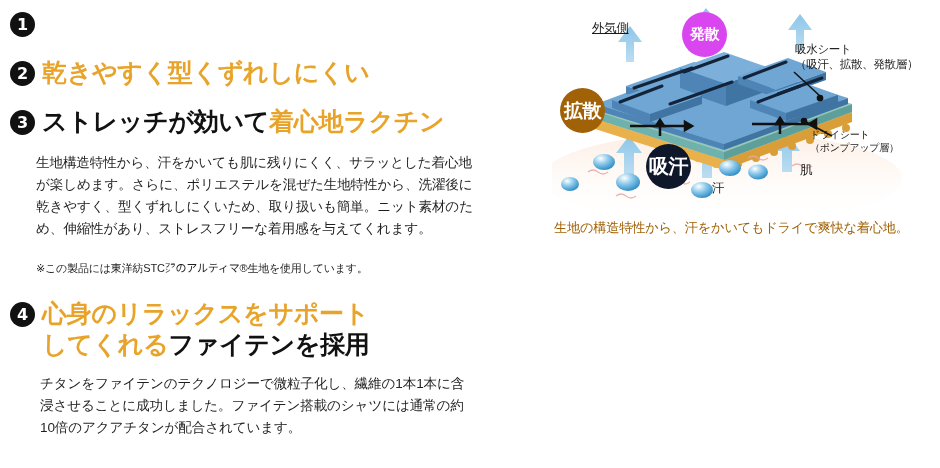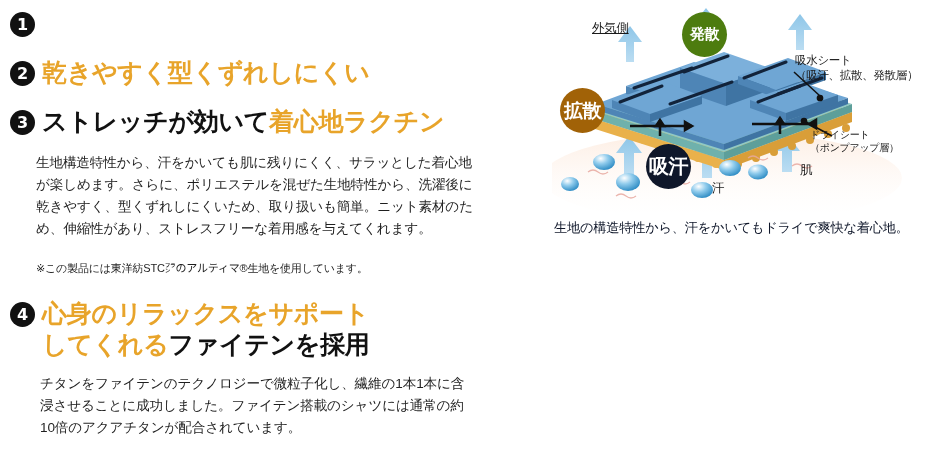--- a/index.html
+++ b/index.html
@@ -110,40 +110,40 @@
     position: absolute;
     left: 0; top: 0;
   }
   .diagram-caption {
     position: absolute;
     left: 2px;
     top: 218px;
     width: 386px;
     font-size: 13.2px;
     line-height: 1.5;
-    color: #0f172a;
+    color: #a16207;
     letter-spacing: -0.2px;
     white-space: nowrap;
   }
 
   
   .circle-badge {
     position: absolute;
     border-radius: 50%;
     display: flex;
     align-items: center;
     justify-content: center;
     color: #ffffff;
     font-weight: bold;
     letter-spacing: -0.5px;
   }
   .badge-hassan {
     left: 130px; top: 12px;
     width: 45px; height: 45px;
-    background: #4d7c0f;
+    background: #d946ef;
     font-size: 15px;
   }
   .badge-kakusan {
     left: 8px; top: 88px;
     width: 45px; height: 45px;
     background: #a16207;
     font-size: 19px;
   }
   .badge-kyukan {
     left: 94px; top: 144px;
@@ -154,21 +154,21 @@
 
   .diag-label {
     position: absolute;
     font-size: 12.5px;
     color: #1a1a1a;
     letter-spacing: -0.3px;
     white-space: nowrap;
     line-height: 1.32;
   }
   .lbl-gaikigawa { left: 40px;  top: 20px; text-decoration: underline; }
-  .lbl-kyusui    { left: 243px; top: 53px; font-size: 11.5px; }
+  .lbl-kyusui    { left: 243px; top: 42px; font-size: 11.5px; }
   .lbl-dry       { left: 258px; top: 128px; font-size: 10px; }
   .lbl-ase       { left: 160px; top: 180px; }
   .lbl-hada      { left: 248px; top: 162px; }
 </style>
 </head>
 <body>
 
 <div class="page">
 
   <div class="left-col">

